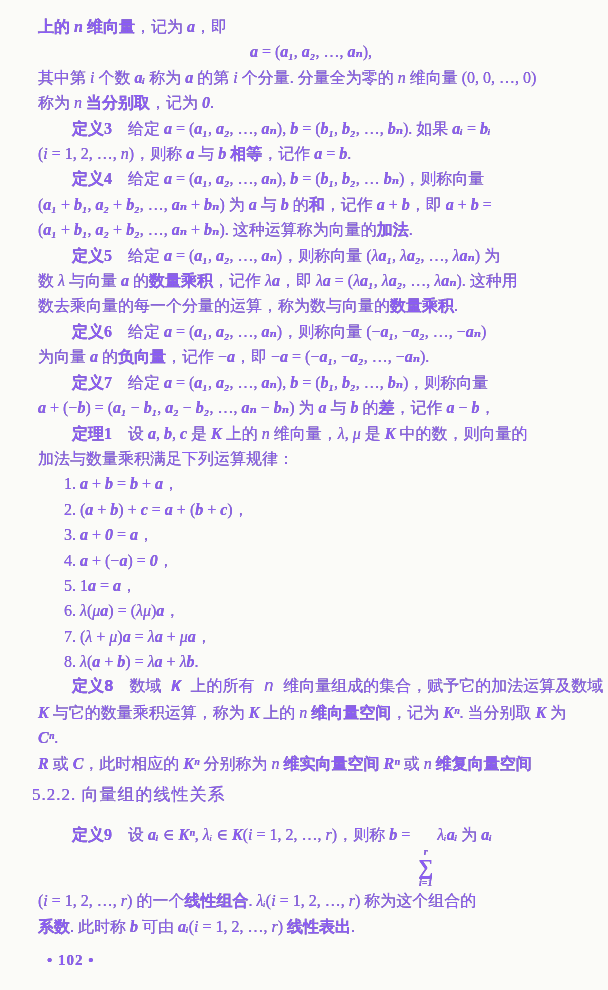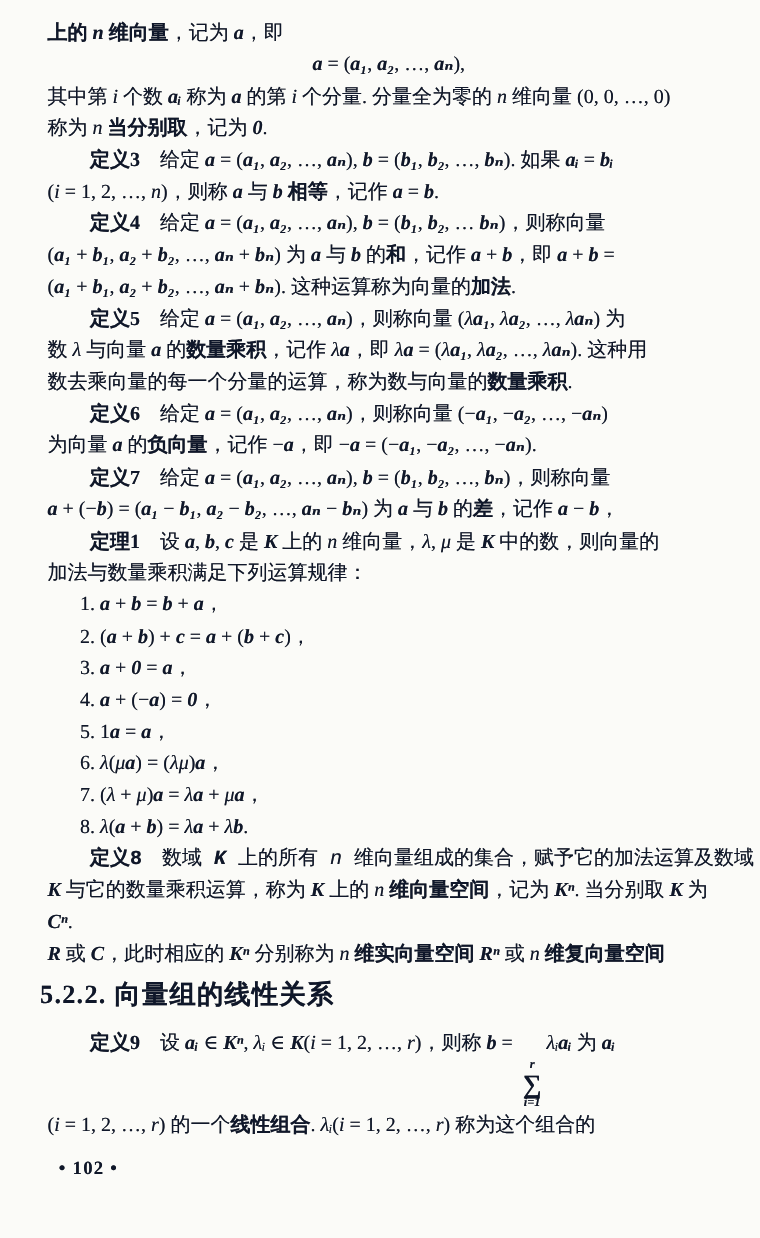--- a/index.html
+++ b/index.html
@@ -1,31 +1,31 @@
 <!DOCTYPE html>
 <html><head>
 <meta charset="utf-8">
 <style>
   html,body{margin:0;padding:0;background:#fbfbf8;}
   .page{
     position:relative;width:608px;height:990px;box-sizing:border-box;
-    background:#fbfbf8;color:#0f172a;overflow:hidden;
+    background:#fbfbf8;color:#8b5cf6;overflow:hidden;
     font-family:"Liberation Serif","DejaVu Serif",serif;
     padding:14px 24px 0 38px;
     text-shadow:0 0 .5px rgba(20,20,20,.65);
   }
   .line{font-size:16px;line-height:25.4px;white-space:nowrap;}
   .line.center{text-align:center;}
   .line.tall{line-height:46px;}
   .s-b{font-weight:700;}
   .s-i{font-style:italic;}
   .s-bi{font-weight:700;font-style:italic;}
   .heading{
-    font-size:21px;line-height:32px;margin:3px 0 1px -6px;
-    font-weight:700;letter-spacing:1px;white-space:nowrap;
+    font-size:17px;line-height:32px;margin:3px 0 1px -6px;
+    font-weight:400;letter-spacing:1px;white-space:nowrap;
   }
   .sum{
     display:inline-flex;flex-direction:column;align-items:center;
     vertical-align:-15px;line-height:1;margin:0 4px;font-weight:700;
   }
   .sum-top{font-size:10px;font-style:italic;line-height:1;}
   .sum-mid{font-size:21px;line-height:1;}
   .sum-bot{font-size:10px;font-style:italic;line-height:1;}
   .pagenum{
     margin-top:13px;padding-left:9px;font-weight:700;font-size:15px;
@@ -67,15 +67,16 @@
       <div class="line"><span class="s-bi">K</span><span> 与它的数量乘积运算，称为 </span><span class="s-bi">K</span><span> 上的 </span><span class="s-i">n</span><span> </span><span class="s-b">维向量空间</span><span>，记为 </span><span class="s-bi">Kⁿ</span><span>. 当分别取 </span><span class="s-bi">K</span><span> 为</span></div>
       <div class="line"><span class="s-bi">Cⁿ</span><span>.</span></div>
       <div class="line"><span class="s-bi">R</span><span> 或 </span><span class="s-bi">C</span><span>，此时相应的 </span><span class="s-bi">Kⁿ</span><span> 分别称为 </span><span class="s-i">n</span><span> </span><span class="s-b">维实向量空间</span><span> </span><span class="s-bi">Rⁿ</span><span> 或 </span><span class="s-i">n</span><span> </span><span class="s-b">维复向量空间</span></div>
       <div class="heading"><span>5.2.2. 向量组的线性关系</span></div>
       <div class="line tall" style="padding-left: 34px;"><span class="s-b">定义9</span><span>　设 </span><span class="s-bi">aᵢ</span><span> ∈ </span><span class="s-bi">Kⁿ</span><span>, </span><span class="s-i">λᵢ</span><span> ∈ </span><span class="s-bi">K</span><span>(</span><span class="s-i">i</span><span> = 1, 2, …, </span><span class="s-i">r</span><span>)，则称 </span><span class="s-bi">b</span><span> = </span><span class="sum">
           <span class="sum-top">r</span>
           <span class="sum-mid">∑</span>
           <span class="sum-bot">i=1</span>
         </span><span class="s-i">λᵢ</span><span class="s-bi">aᵢ</span><span> 为 </span><span class="s-bi">aᵢ</span></div>
       <div class="line"><span>(</span><span class="s-i">i</span><span> = 1, 2, …, </span><span class="s-i">r</span><span>) 的一个</span><span class="s-b">线性组合</span><span>. </span><span class="s-i">λᵢ</span><span>(</span><span class="s-i">i</span><span> = 1, 2, …, </span><span class="s-i">r</span><span>) 称为这个组合的</span></div>
+      <div class="line"><span class="s-b">系数</span><span>. 此时称 </span><span class="s-bi">b</span><span> 可由 </span><span class="s-bi">aᵢ</span><span>(</span><span class="s-i">i</span><span> = 1, 2, …, </span><span class="s-i">r</span><span>) </span><span class="s-b">线性表出</span><span>.</span></div>
     </div>
   <div class="pagenum">• 102 •</div>
 </div>
 
 </body></html>

